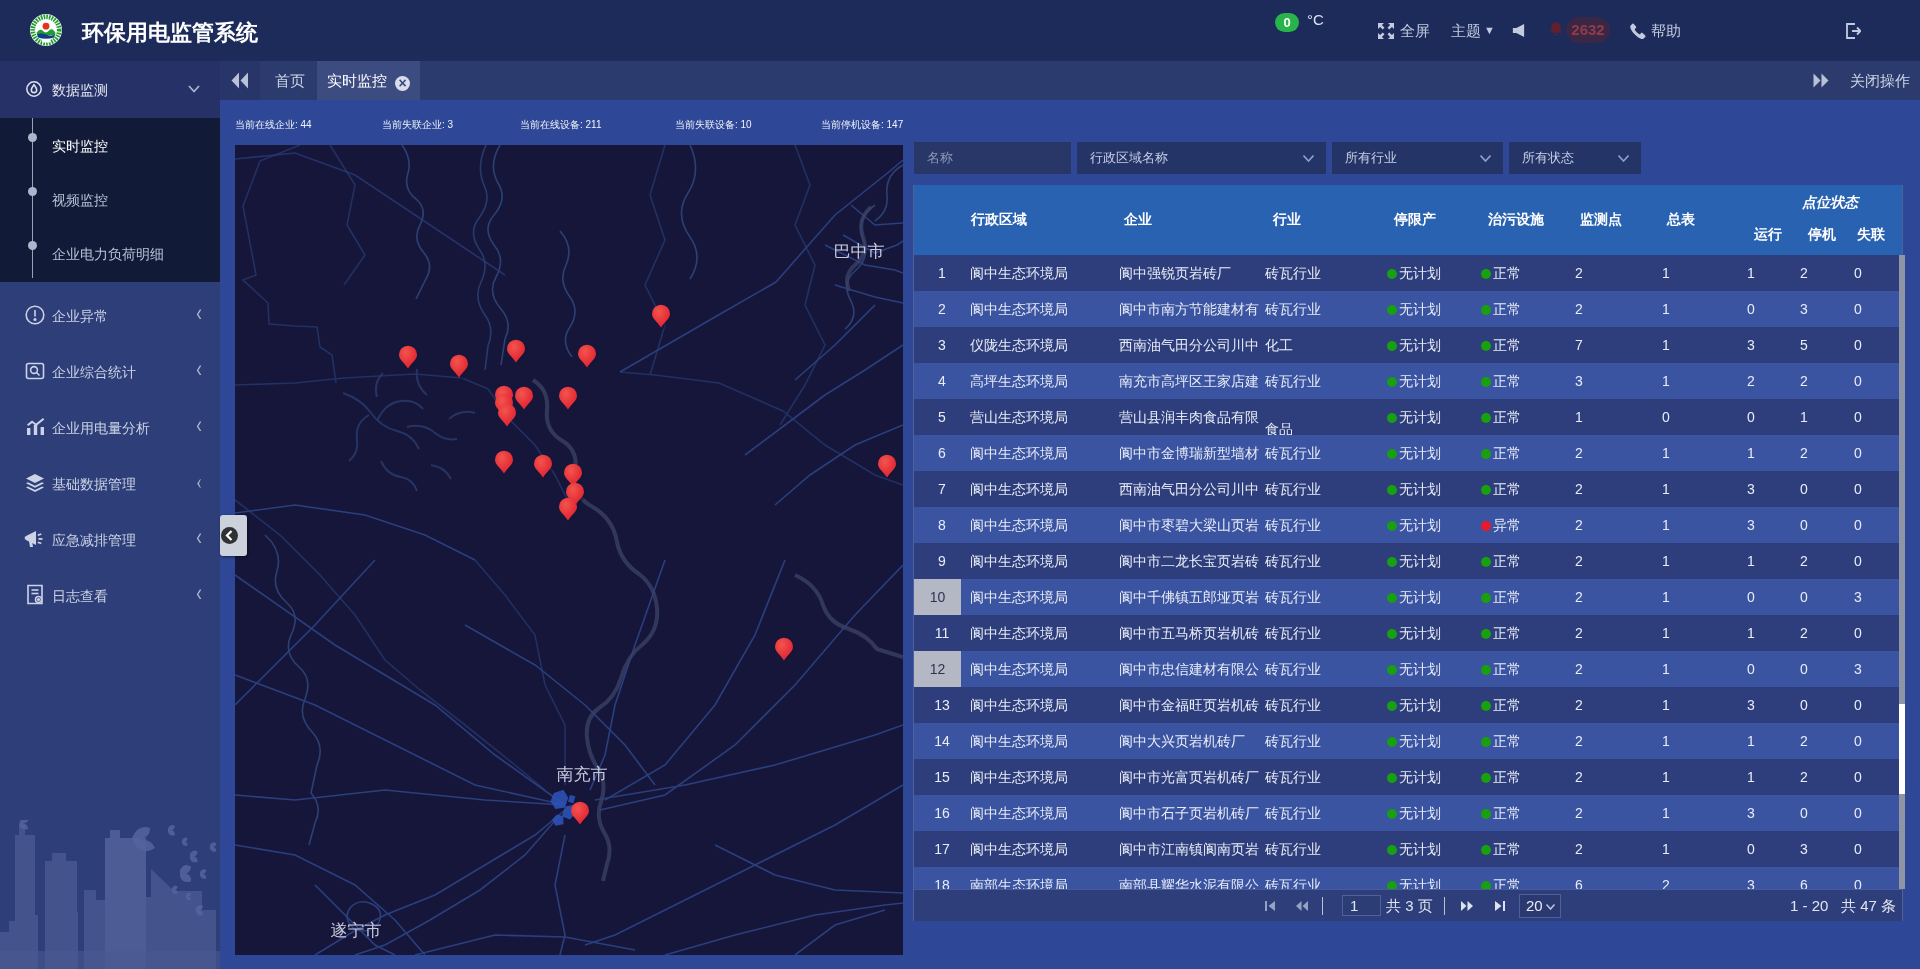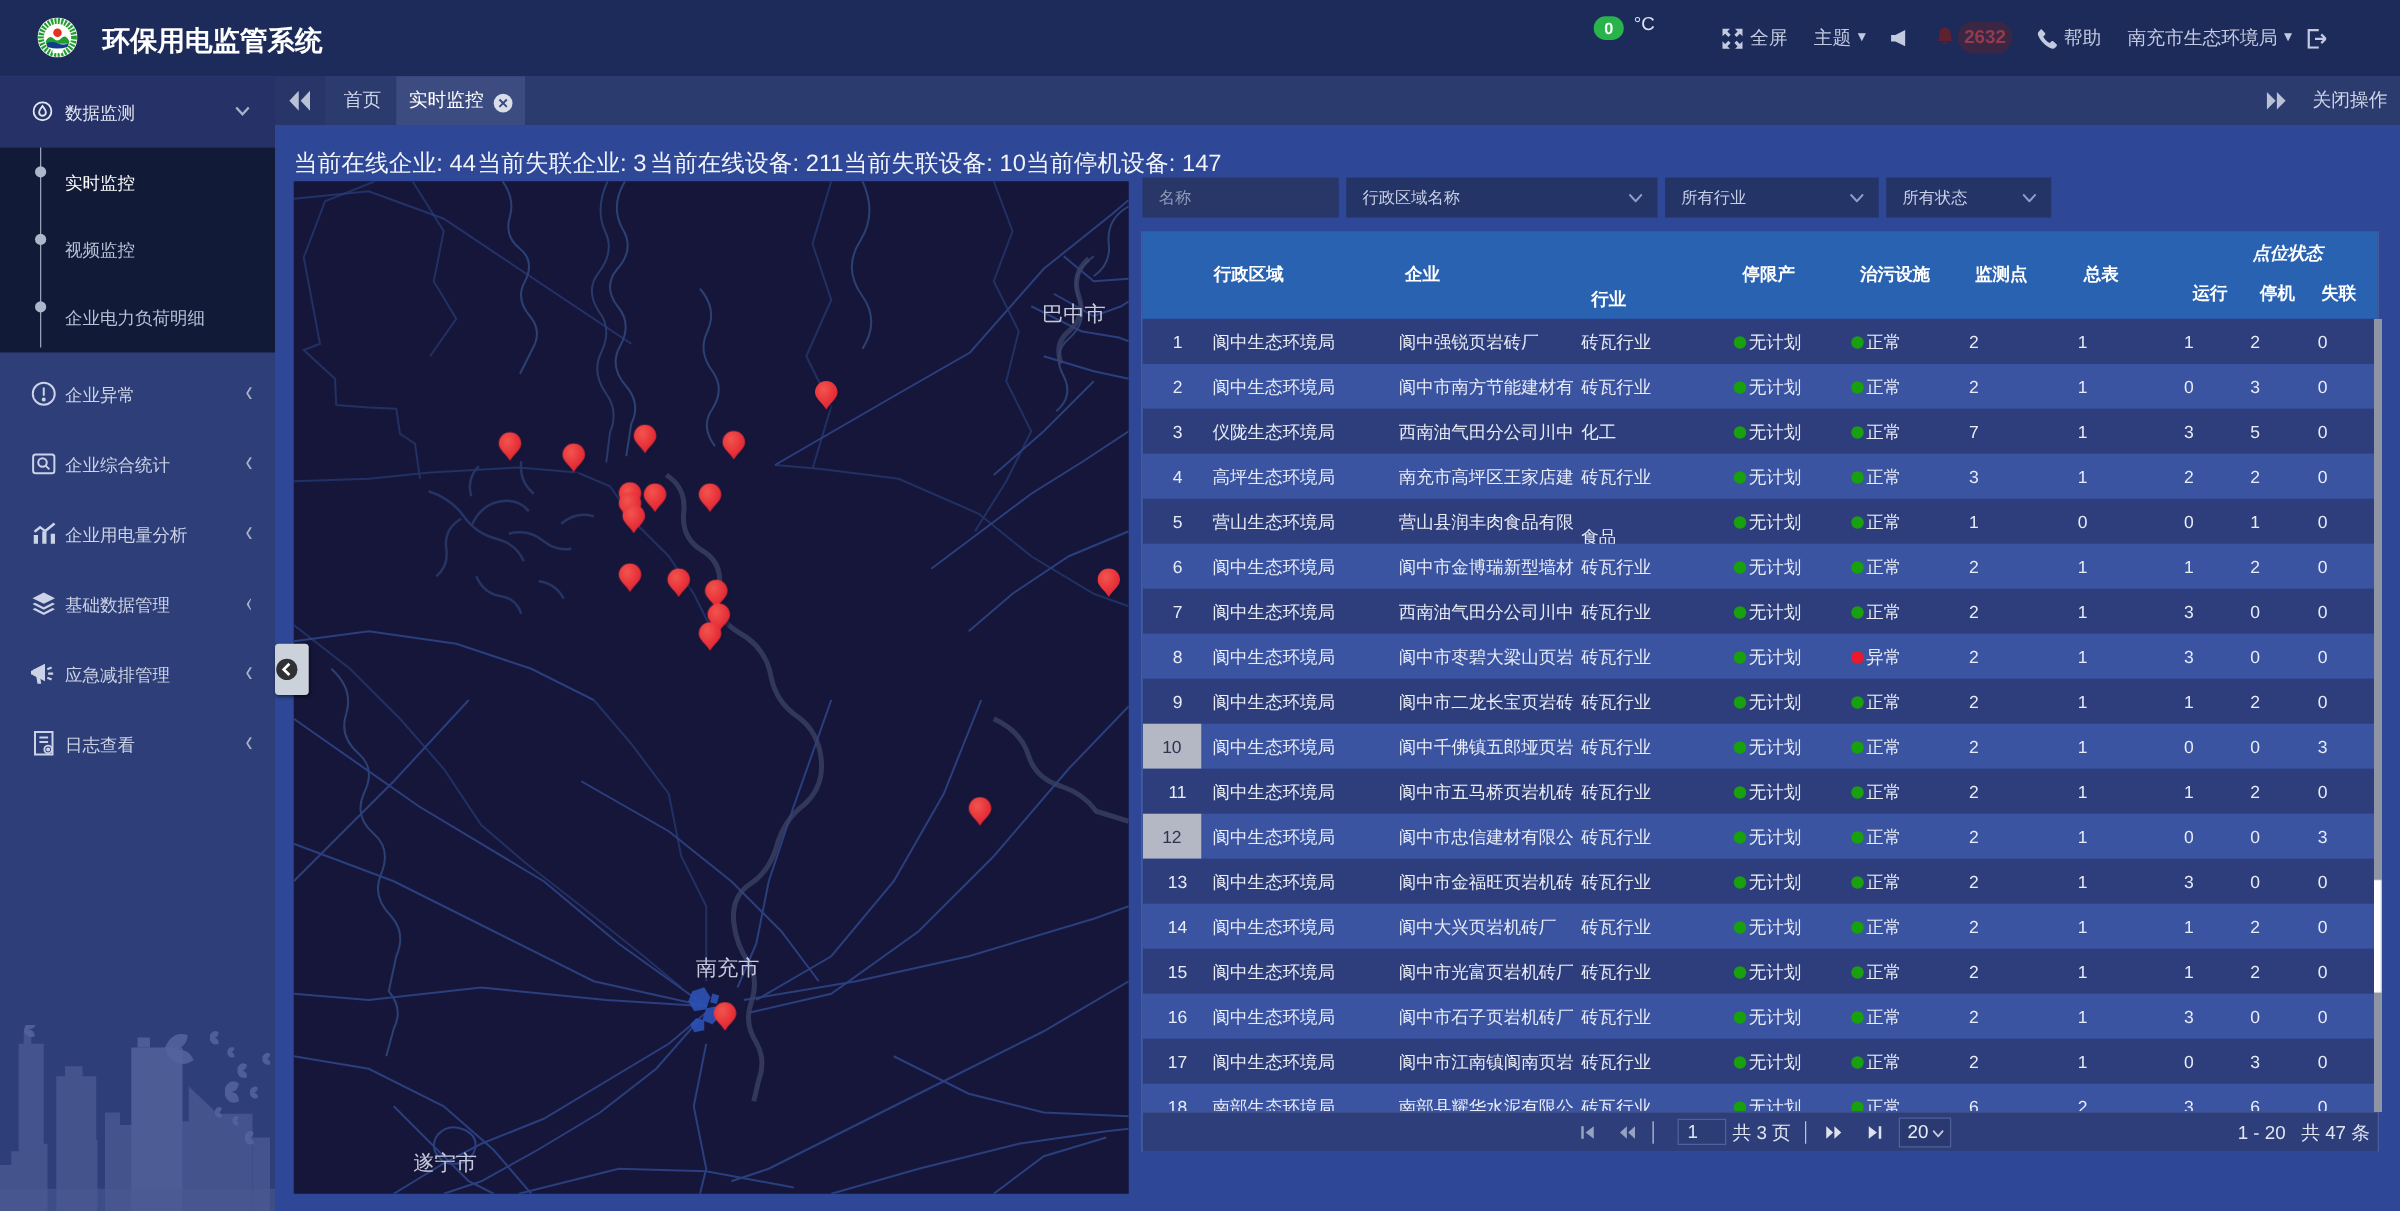--- a/index.html
+++ b/index.html
@@ -21,21 +21,21 @@
 .subtxt{position:absolute;left:52px;font-size:14px;color:#b9c1d6;}
 .mitem{position:absolute;left:0;width:220px;height:56px;color:#ccd3e6;font-size:14px;}
 .mlabel{position:absolute;left:52px;top:20px;}
 .marrow{position:absolute;right:18px;top:16px;font-size:17px;color:#aab2c8;transform:scaleY(1.4);}
 
 #tabbar{position:absolute;left:220px;top:61px;width:1700px;height:39px;background:#2c3b6e;}
 #tb-left{position:absolute;left:0;top:0;width:40px;height:39px;background:#273568;}
 .tab{position:absolute;top:0;height:39px;line-height:39px;font-size:15px;}
 
 #content{position:absolute;left:220px;top:100px;width:1700px;height:869px;background:#2e4796;}
-#stats{position:absolute;left:0;top:10px;width:1700px;height:34px;color:#f0f3fa;font-size:19px;}
+#stats{position:absolute;left:0;top:10px;width:1700px;height:34px;color:#f0f3fa;font-size:10px;}
 .stat{position:absolute;top:8px;}
 #map{position:absolute;left:15px;top:45px;width:668px;height:810px;background:#16163a;}
 
 #clps{position:absolute;left:0px;top:415px;width:27px;height:41px;background:#ccd2dc;border-radius:3px;box-shadow:1px 1px 3px rgba(0,0,0,.5);}
 #clps .c{position:absolute;left:1px;top:12px;width:17px;height:17px;border-radius:50%;background:#2f3133;color:#fff;}
 
 .fbox{position:absolute;top:42px;height:32px;font-size:13px;color:#c7cfe6;line-height:32px;}
 .fsel{background:#253467;}
 .chev{position:absolute;right:12px;top:13px;width:11px;height:7px;}
 
@@ -86,21 +86,20 @@
     <path d="M14,0 L5,4.5 H1 v6 H5 L14,15 Z"></path>
   </svg>
   <svg class="abs" style="left:1548px;top:21px;" width="16" height="16" viewBox="0 0 17 17" fill="#5f2030">
     <path d="M8.5,1 a5,5.5 0 0 1 5,5.5 v3.5 l1.5,2.5 H2 l1.5,-2.5 V6.5 a5,5.5 0 0 1 5,-5.5 Z M6.5,13.5 a2,2 0 0 0 4,0 Z"></path>
   </svg>
   <div class="abs" style="left:1566px;top:17px;width:44px;height:26px;border-radius:13px;background:#3a2746;color:#953a49;font-size:15px;font-weight:bold;text-align:center;line-height:26px;">2632</div>
   <svg class="abs" style="left:1630px;top:23px;" width="16" height="16" viewBox="0 0 16 16" fill="#c3cadf">
     <path d="M3.6,0.8 L6,3.4 c0.4,0.5 0.3,1 -0.1,1.5 L4.6,6.2 c0.8,1.9 3.2,4.4 5.2,5.2 l1.3,-1.3 c0.5,-0.4 1,-0.5 1.5,-0.1 l2.6,2.4 c0.5,0.5 0.5,1.1 0,1.6 l-1.5,1.5 c-0.6,0.6 -1.5,0.8 -2.3,0.5 C7.1,14.6 1.4,8.9 0.3,4.6 0.1,3.8 0.3,2.9 0.9,2.3 L2.4,0.8 c0.5,-0.5 0.8,-0.5 1.2,0 Z"></path>
   </svg>
   <div class="hright" style="left:1651px;">帮助</div>
-  <div class="hright" style="left:1702px;">南充市生态环境局<span style="font-size:11px;vertical-align:2px;">&nbsp;▼</span></div>
   <svg class="abs" style="left:1845px;top:23px;" width="16" height="16" viewBox="0 0 16 16" fill="none" stroke="#c3cadf" stroke-width="1.8">
     <path d="M10,1 H2 V15 H10"></path>
     <path d="M7,8 H15 M12,4.5 L15.5,8 12,11.5"></path>
   </svg>
   <div class="hright" style="left:1928px;">退出</div>
 </div>
 <div id="sidebar">
   <div id="m-top">
     <svg class="abs" style="left:26px;top:20px;" width="16" height="16" viewBox="0 0 19 19" fill="none" stroke="#dfe3ee" stroke-width="1.8">
       <circle cx="9.5" cy="9.5" r="8.5"></circle>
@@ -388,21 +387,21 @@
   </div>
   <div id="clps">
       <div class="c"><svg width="17" height="17" viewBox="0 0 17 17">
           <polyline points="10.5,4 6,8.5 10.5,13" fill="none" stroke="#fff" stroke-width="2.2"></polyline>
         </svg></div>
     </div>
   <div id="tablewrap">
     <div id="thead">
       <div class="th" style="left:85px;top:26px;">行政区域</div>
       <div class="th" style="left:224px;top:26px;">企业</div>
-      <div class="th" style="left:373px;top:26px;margin-top:20px;">行业</div>
+      <div class="th" style="left:373px;top:26px;">行业</div>
       <div class="th" style="left:501px;top:26px;">停限产</div>
       <div class="th" style="left:602px;top:26px;">治污设施</div>
       <div class="th" style="left:687px;top:26px;">监测点</div>
       <div class="th" style="left:767px;top:26px;">总表</div>
       <div class="th" style="left:916px;top:9px;font-style:italic;">点位状态</div>
       <div class="th" style="left:854px;top:41px;">运行</div>
       <div class="th" style="left:908px;top:41px;">停机</div>
       <div class="th" style="left:957px;top:41px;">失联</div>
     </div>
     <div id="rows">

